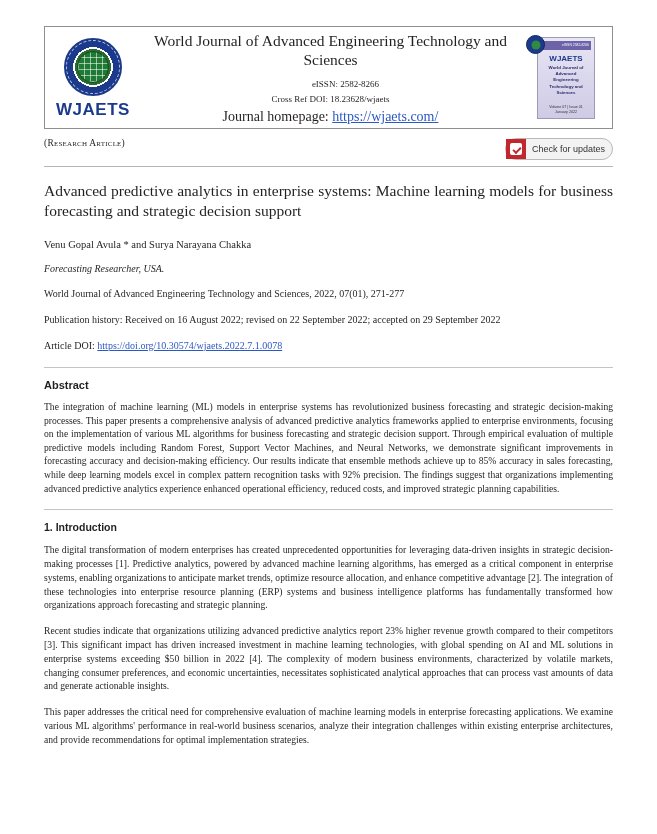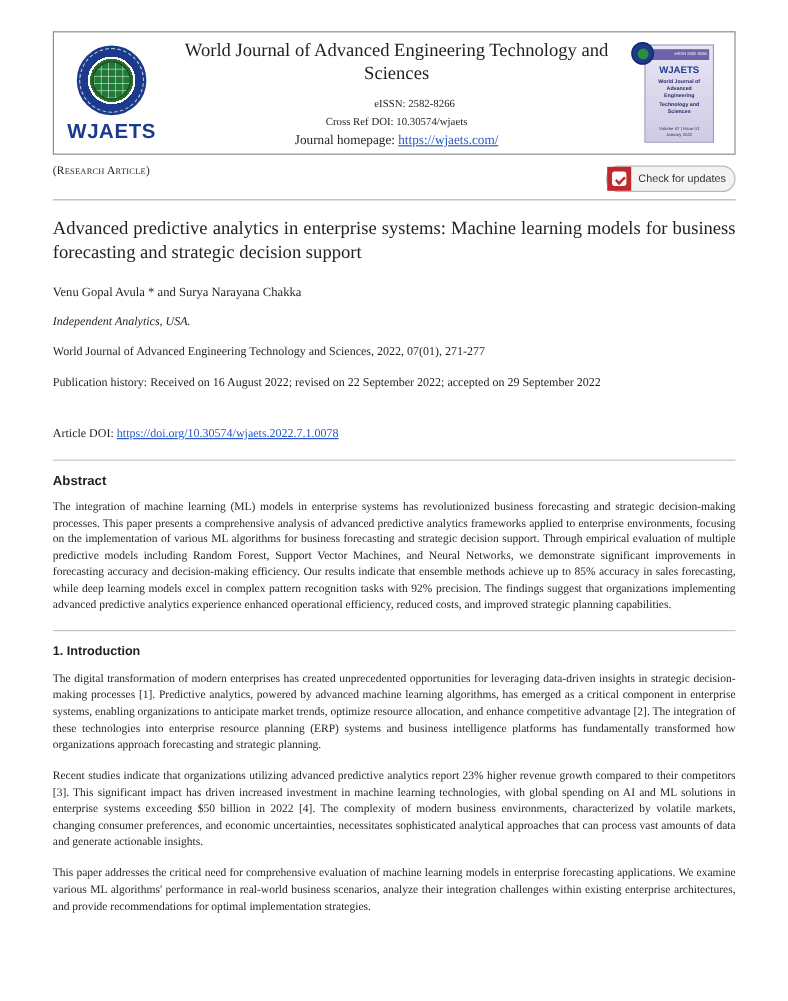--- a/index.html
+++ b/index.html
@@ -98,21 +98,21 @@
   .issn {
     font-size: 9px;
     margin-bottom: 5px;
     margin-left: 30px;
   }
   .crossref {
     font-size: 9px;
     margin-bottom: 5px;
   }
   .homepage {
-    font-size: 11px;
+    font-size: 14px;
   }
   .homepage a, .link {
     color: #2b58c4;
     text-decoration: underline;
   }
   .cover-cell {
     width: 92px;
     display: flex;
     align-items: center;
     justify-content: center;
@@ -255,21 +255,21 @@
   .citation {
     font-size: 10px;
     margin-top: 14px;
   }
   .history {
     font-size: 10px;
     margin-top: 15px;
   }
   .doi {
     font-size: 10px;
-    margin-top: 31px;
+    margin-top: 15px;
   }
 
   .rule2 {
     border: 0;
     border-top: 1px solid #c4c4c4;
     margin: 16px 0 0 0;
   }
 
   .section-head {
     font-family: "Liberation Sans", sans-serif;
@@ -315,21 +315,21 @@
 <div class="page">
 
   <div class="masthead">
     <div class="logo-cell">
       <div class="logo-seal"></div>
       <div class="logo-word">WJAETS</div>
     </div>
     <div class="title-cell">
       <div class="journal-title">World Journal of Advanced Engineering Technology and Sciences</div>
       <div class="issn">eISSN: 2582-8266</div>
-      <div class="crossref">Cross Ref DOI: 10.30574/wjaets</div>
+      <div class="crossref">Cross Ref DOI: 18.23628/wjaets</div>
       <div class="homepage">
         <span>Journal homepage: </span><a class="link" href="#">https://wjaets.com/</a>
       </div>
     </div>
     <div class="cover-cell">
       <div class="wjaets-badge"></div>
       <div class="cover">
         <div class="cover-top">eISSN 2582-8266</div>
         <div class="cover-brand">WJAETS</div>
         <div class="cover-lines" style="white-space:pre-line">World Journal of
@@ -347,21 +347,21 @@
     <div class="article-type">(<span>Research Article</span>)</div>
     <div class="crossmark">
       <span class="crossmark-mark"></span>
       <span>Check for updates</span>
     </div>
   </div>
   <hr class="rule">
 
   <div class="paper-title">Advanced predictive analytics in enterprise systems: Machine learning models for business forecasting and strategic decision support</div>
   <div class="authors">Venu Gopal Avula * and Surya Narayana Chakka</div>
-  <div class="affiliation">Independent Analytics, USA.</div>
+  <div class="affiliation">Forecasting Researcher, USA.</div>
   <div class="citation">World Journal of Advanced Engineering Technology and Sciences, 2022, 07(01), 271-277</div>
   <div class="history">Publication history: Received on 16 August 2022; revised on 22 September 2022; accepted on 29 September 2022</div>
   <div class="doi">
     <span>Article DOI: </span><a class="link" href="#">https://doi.org/10.30574/wjaets.2022.7.1.0078</a>
   </div>
 
   <hr class="rule2">
 
   <div class="section-head">Abstract</div>
   <div class="abstract-body">The integration of machine learning (ML) models in enterprise systems has revolutionized business forecasting and strategic decision-making processes. This paper presents a comprehensive analysis of advanced predictive analytics frameworks applied to enterprise environments, focusing on the implementation of various ML algorithms for business forecasting and strategic decision support. Through empirical evaluation of multiple predictive models including Random Forest, Support Vector Machines, and Neural Networks, we demonstrate significant improvements in forecasting accuracy and decision-making efficiency. Our results indicate that ensemble methods achieve up to 85% accuracy in sales forecasting, while deep learning models excel in complex pattern recognition tasks with 92% precision. The findings suggest that organizations implementing advanced predictive analytics experience enhanced operational efficiency, reduced costs, and improved strategic planning capabilities.</div>

